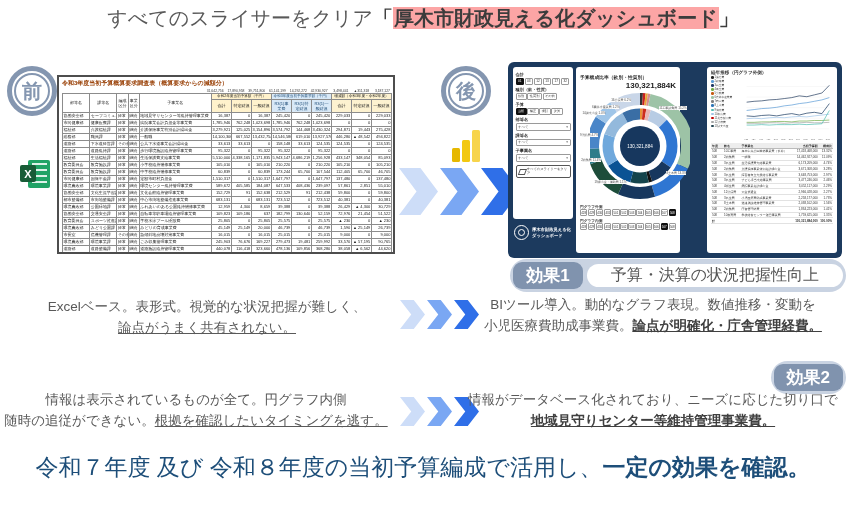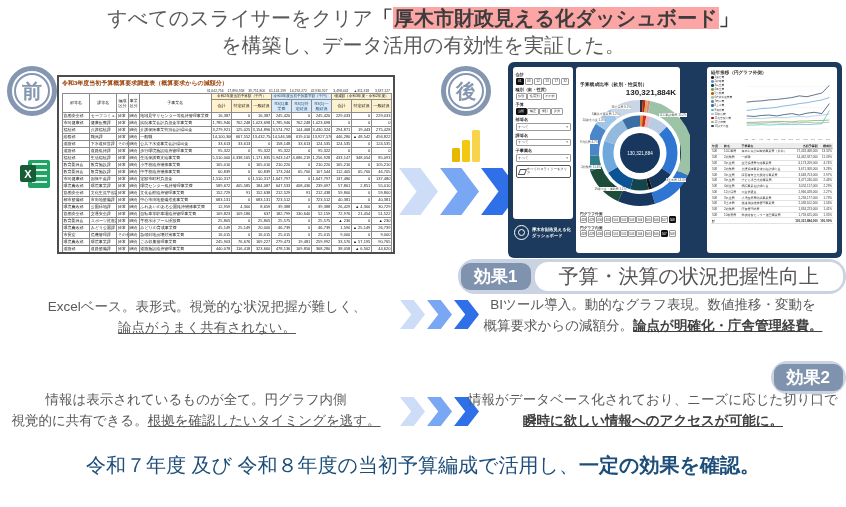--- a/index.html
+++ b/index.html
@@ -64,21 +64,21 @@
   .sb-dd{border:0.5px solid #9a9a9a;border-radius:1px;display:flex;justify-content:space-between;align-items:center;
          padding:0.8px 1.5px;font-size:3.4px;color:#666;margin-bottom:1px;}
   .sb-clear{margin-top:3px;border:0.6px solid #555;border-radius:2px;display:flex;align-items:center;gap:1.5px;
             padding:1.5px 2px;font-size:3.3px;color:#333;}
   .sb-clear .er{width:5px;height:3.5px;background:#fff;border:0.6px solid #555;transform:skewX(-20deg);}
   .pbi-logo{position:absolute;left:6px;top:163px;width:60px;display:flex;align-items:center;gap:3px;color:#fff;}
   .pbi-logo .emb{width:13px;height:13px;border:1px solid #fff;border-radius:50%;flex:none;display:flex;
                  align-items:center;justify-content:center;}
   .pbi-logo .emb i{width:5px;height:5px;border:1px solid #fff;border-radius:50%;display:block;}
   .pbi-logo .tx{font-size:4.3px;font-weight:700;line-height:1.35;}
-  .cc{left:68px;top:5px;width:104px;height:186px;padding:14px 4px;}
+  .cc{left:68px;top:5px;width:104px;height:186px;padding:7px 4px;}
   .cc-title{font-size:4.8px;font-weight:700;color:#333;}
   .cc-total{font-size:8px;font-weight:700;color:#222;text-align:right;margin-top:1px;}
   .donut-wrap{position:relative;width:120px;height:112px;margin:0 auto;}
   .donut-wrap svg{position:absolute;left:10px;top:2px;}
   .callout{position:absolute;font-size:3px;color:#555;white-space:nowrap;background:#fdfdfd;}
   .yr-label{font-size:3.7px;font-weight:700;color:#333;margin-top:1.5px;}
   .yr-row{display:flex;gap:0.8px;margin-top:0.5px;}
   .yr-btn{border:0.5px solid #9a9a9a;border-radius:1px;font-size:2.9px;color:#333;padding:0.5px 0;width:8.6px;text-align:center;}
   .yr-btn.on{background:#111;color:#fff;border-color:#111;}
   .rc{left:199px;top:5px;width:130px;height:186px;padding:3px 4px;}
@@ -90,42 +90,41 @@
   table.pbt{border-collapse:collapse;font-size:3px;color:#333;width:100%;margin-top:2px;table-layout:fixed;}
   .pbt th{background:#ededed;font-weight:700;text-align:left;padding:0.5px 1px;border-bottom:0.5px solid #bbb;}
   .pbt td{padding:0.4px 1px;border-bottom:0.4px solid #e2e2e2;overflow:hidden;white-space:nowrap;}
   .pbt .r{text-align:right;}
   .pbt tr.tot td{font-weight:700;border-top:0.6px solid #888;}
   
   .effect-head{position:absolute;left:0;right:0;text-align:right;}
   .e1{top:259px;} .e2{top:361px;}
   .effect-pill{display:inline-flex;align-items:center;background:#c9d3e2;border-radius:17px;padding:3px;}
   .effect-badge{background:#8093ae;color:#fff;font-weight:700;border-radius:9px;padding:2px 13px;font-size:17px;}
-  .effect-title{background:#fff;border-radius:13px;padding:1px 24px;font-size:20px;color:#555;margin-left:4px;}
+  .effect-title{background:#fff;border-radius:13px;padding:1px 24px;font-size:16px;color:#555;margin-left:4px;}
   
   .etext{position:absolute;text-align:center;font-size:13.5px;line-height:1.55;color:#595959;}
   .et1l{left:0;top:297px;width:392px;margin-left:11px;}
   .et1r{left:460px;top:295px;width:386px;}
   .et2l{left:0;top:390px;width:392px;}
   .et2r{left:460px;top:390px;width:386px;}
   .u{text-decoration:underline;}
   .bu{font-weight:700;color:#404040;text-decoration:underline;}
   .chev-e1{left:400px;top:300px;} .chev-e2{left:400px;top:397px;}
   
-  .footer{position:absolute;top:452px;left:0;right:0;text-align:center;font-size:20px;color:#1d4e79;}
+  .footer{position:absolute;top:452px;left:0;right:0;text-align:center;font-size:23px;color:#1d4e79;}
   .footer b{font-weight:800;}
 </style>
 </head>
 <body>
 
 <div class="slide">
 
   <div class="title">
     <div><span>すべてのスライサーをクリア</span><span class="bk">「</span><span class="hl">厚木市財政見える化ダッシュボード</span><span class="bk">」</span></div>
-    <div>を構築し、データ活用の有効性を実証した。</div>
   </div>
 
   <div class="ba-circle c-before">
     <div class="ba-inner">前</div>
   </div>
   <div class="xlicon">
     <span class="back"></span>
     <span class="rows"></span>
     <span class="front">X</span>
   </div>
@@ -802,40 +801,40 @@
     <div><span>Excelベース。表形式。視覚的な状況把握が難しく、</span></div>
     <div><span class="u">論点がうまく共有されない。</span></div>
   </div>
   <div class="chevrow chev-sm chev-e1">
     <span class="chev ch1"></span>
     <span class="chev ch2"></span>
     <span class="chev ch3"></span>
   </div>
   <div class="etext et1r">
     <div><span>BIツール導入。動的なグラフ表現。数値推移・変動を</span></div>
-    <div><span>概算要求からの減額分。</span><span class="bu">論点が明確化・庁舎管理経費。</span></div>
+    <div><span>小児医療費助成事業費。</span><span class="bu">論点が明確化・庁舎管理経費。</span></div>
   </div>
 
   <div class="effect-head e2">
     <div class="effect-pill">
       <span class="effect-badge">効果2</span>
     </div>
   </div>
 
   <div class="etext et2l">
     <div><span>情報は表示されているものが全て。円グラフ内側</span></div>
-    <div><span>視覚的に共有できる。</span><span class="u">根拠を確認したいタイミングを逃す。</span></div>
+    <div><span>随時の追従ができない。</span><span class="u">根拠を確認したいタイミングを逃す。</span></div>
   </div>
   <div class="chevrow chev-sm chev-e2">
     <span class="chev ch1"></span>
     <span class="chev ch2"></span>
     <span class="chev ch3"></span>
   </div>
   <div class="etext et2r">
     <div><span>情報がデータベース化されており、ニーズに応じた切り口で</span></div>
-    <div><span class="bu">瞬時に欲しい情報へのアクセスが可能に。</span></div>
+    <div><span class="bu">地域見守りセンター等維持管理事業費。</span></div>
   </div>
 
   <div class="footer">
     <span>令和７年度 及び 令和８年度の当初予算編成で活用し、</span><b>一定の効果を確認。</b>
   </div>
 
 </div>
 
 </body></html>

